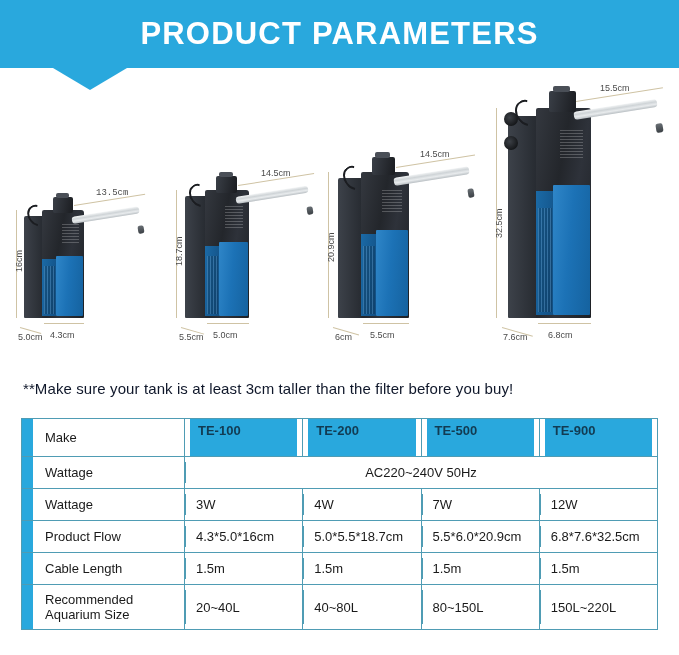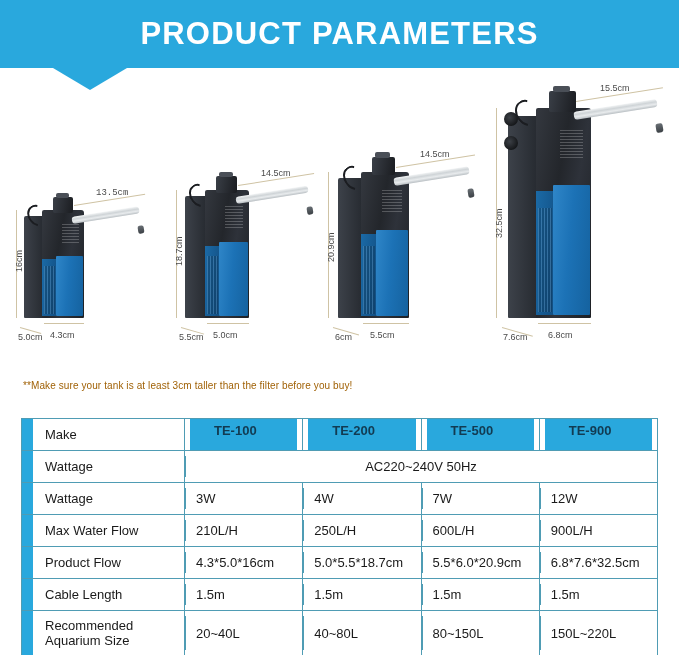--- a/index.html
+++ b/index.html
@@ -152,22 +152,22 @@
   .dim-text.vert {
     transform: rotate(-90deg);
     transform-origin: left top;
   }
 
   
   .note {
     position: absolute;
     left: 23px;
     top: 380px;
-    font-size: 10px;
-    color: #a16207;
+    font-size: 15px;
+    color: #0f172a;
     letter-spacing: 0.1px;
   }
 
   
   .spec-table {
     position: absolute;
     left: 21px;
     top: 418px;
     width: 637px;
     border-collapse: collapse;
@@ -222,23 +222,23 @@
   }
   td.model-cell {
     padding: 0 5px;
     border-left: none;
   }
   .model-chip {
     background: #29a8dd;
     color: #123b52;
     font-size: 13px;
     font-weight: bold;
-    height: 31px;
+    height: 37px;
     line-height: 23px;
-    padding-left: 24px;
+    padding-left: 8px;
   }
   tr.tall td { height: 44px; }
   .two-line {
     line-height: 15px;
   }
 </style>
 </head>
 <body>
 
 <div class="banner">
@@ -393,28 +393,20 @@
 
     <tr>
       <td class="accent"></td>
       <td class="rowlabel">Wattage</td>
       <td class="val">3W</td>
       <td class="val">4W</td>
       <td class="val">7W</td>
       <td class="val">12W</td>
     </tr>
 
-    <tr>
-      <td class="accent"></td>
-      <td class="rowlabel">Max Water Flow</td>
-      <td class="val">210L/H</td>
-      <td class="val">250L/H</td>
-      <td class="val">600L/H</td>
-      <td class="val">900L/H</td>
-    </tr>
 
     <tr>
       <td class="accent"></td>
       <td class="rowlabel">Product Flow</td>
       <td class="val">4.3*5.0*16cm</td>
       <td class="val">5.0*5.5*18.7cm</td>
       <td class="val">5.5*6.0*20.9cm</td>
       <td class="val">6.8*7.6*32.5cm</td>
     </tr>
 

